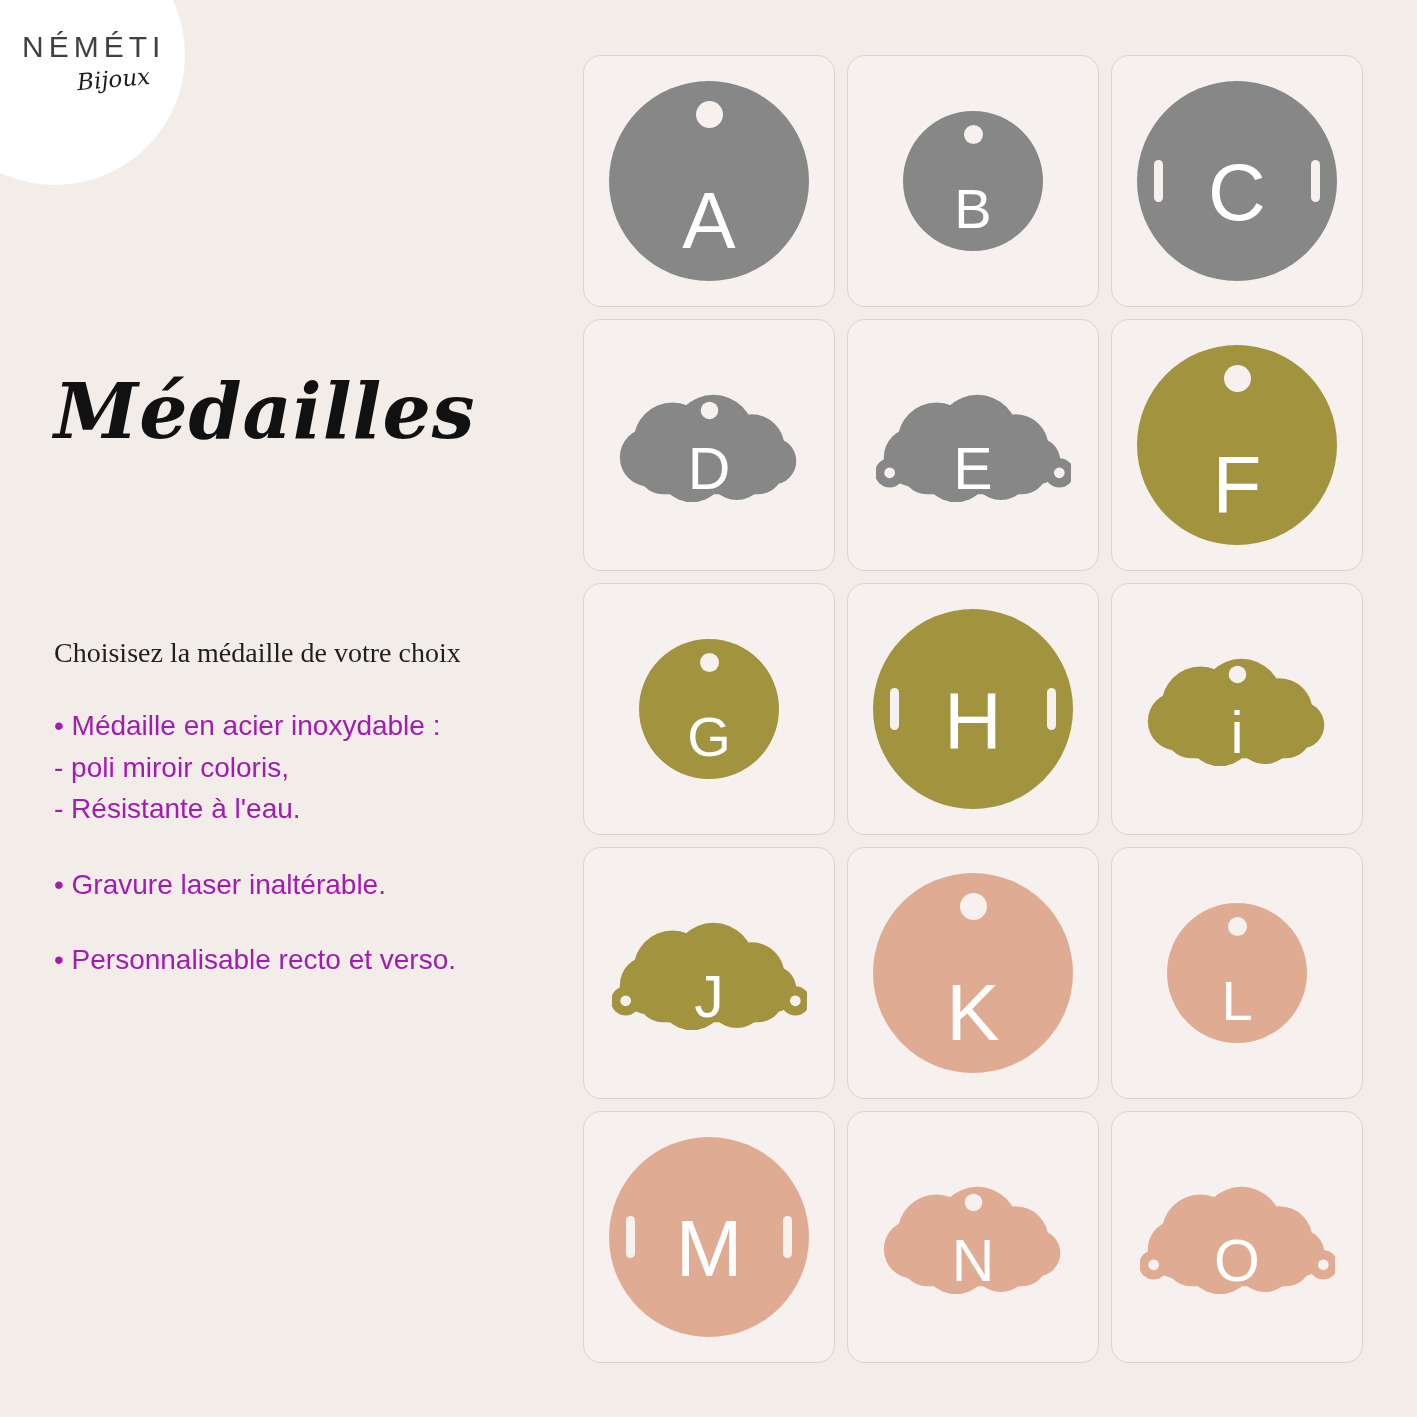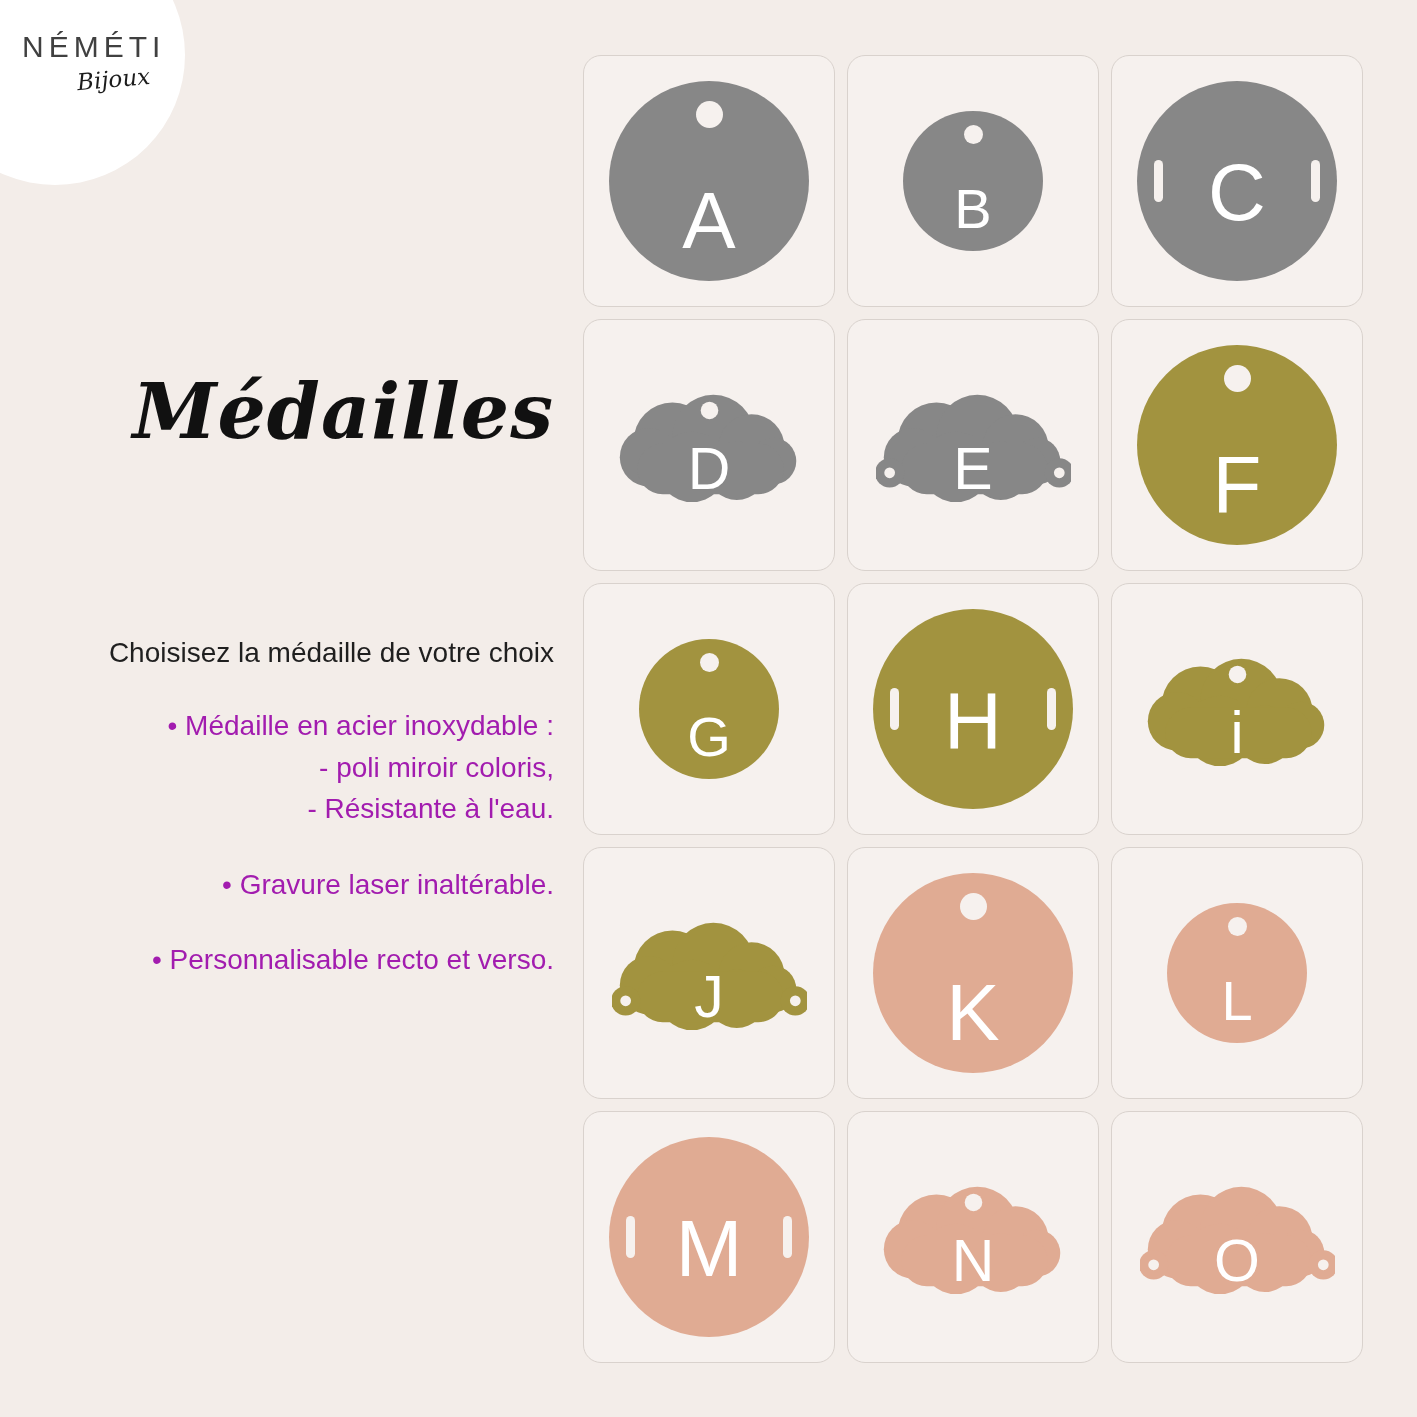--- a/index.html
+++ b/index.html
@@ -49,36 +49,36 @@
     transform: rotate(-5deg);
     display: inline-block;
   }
 
   
   #left-col {
     position: absolute;
     left: 54px;
     top: 370px;
     width: 500px;
-    text-align: right;
   }
   #title {
     font-family: "DejaVu Serif", serif;
     font-style: italic;
     font-weight: bold;
     font-size: 76px;
     color: #111111;
     letter-spacing: 1px;
     line-height: 1.1;
   }
   #intro {
     margin-top: 180px;
     font-size: 28px;
     color: #1f1f1f;
     line-height: 1.35;
+    font-family: Liberation Serif, serif;
   }
   .bullet-block {
     margin-top: 34px;
     font-size: 28px;
     color: #a21caf;
     line-height: 1.48;
   }
   .bullet-block div { white-space: pre; }
 
   

